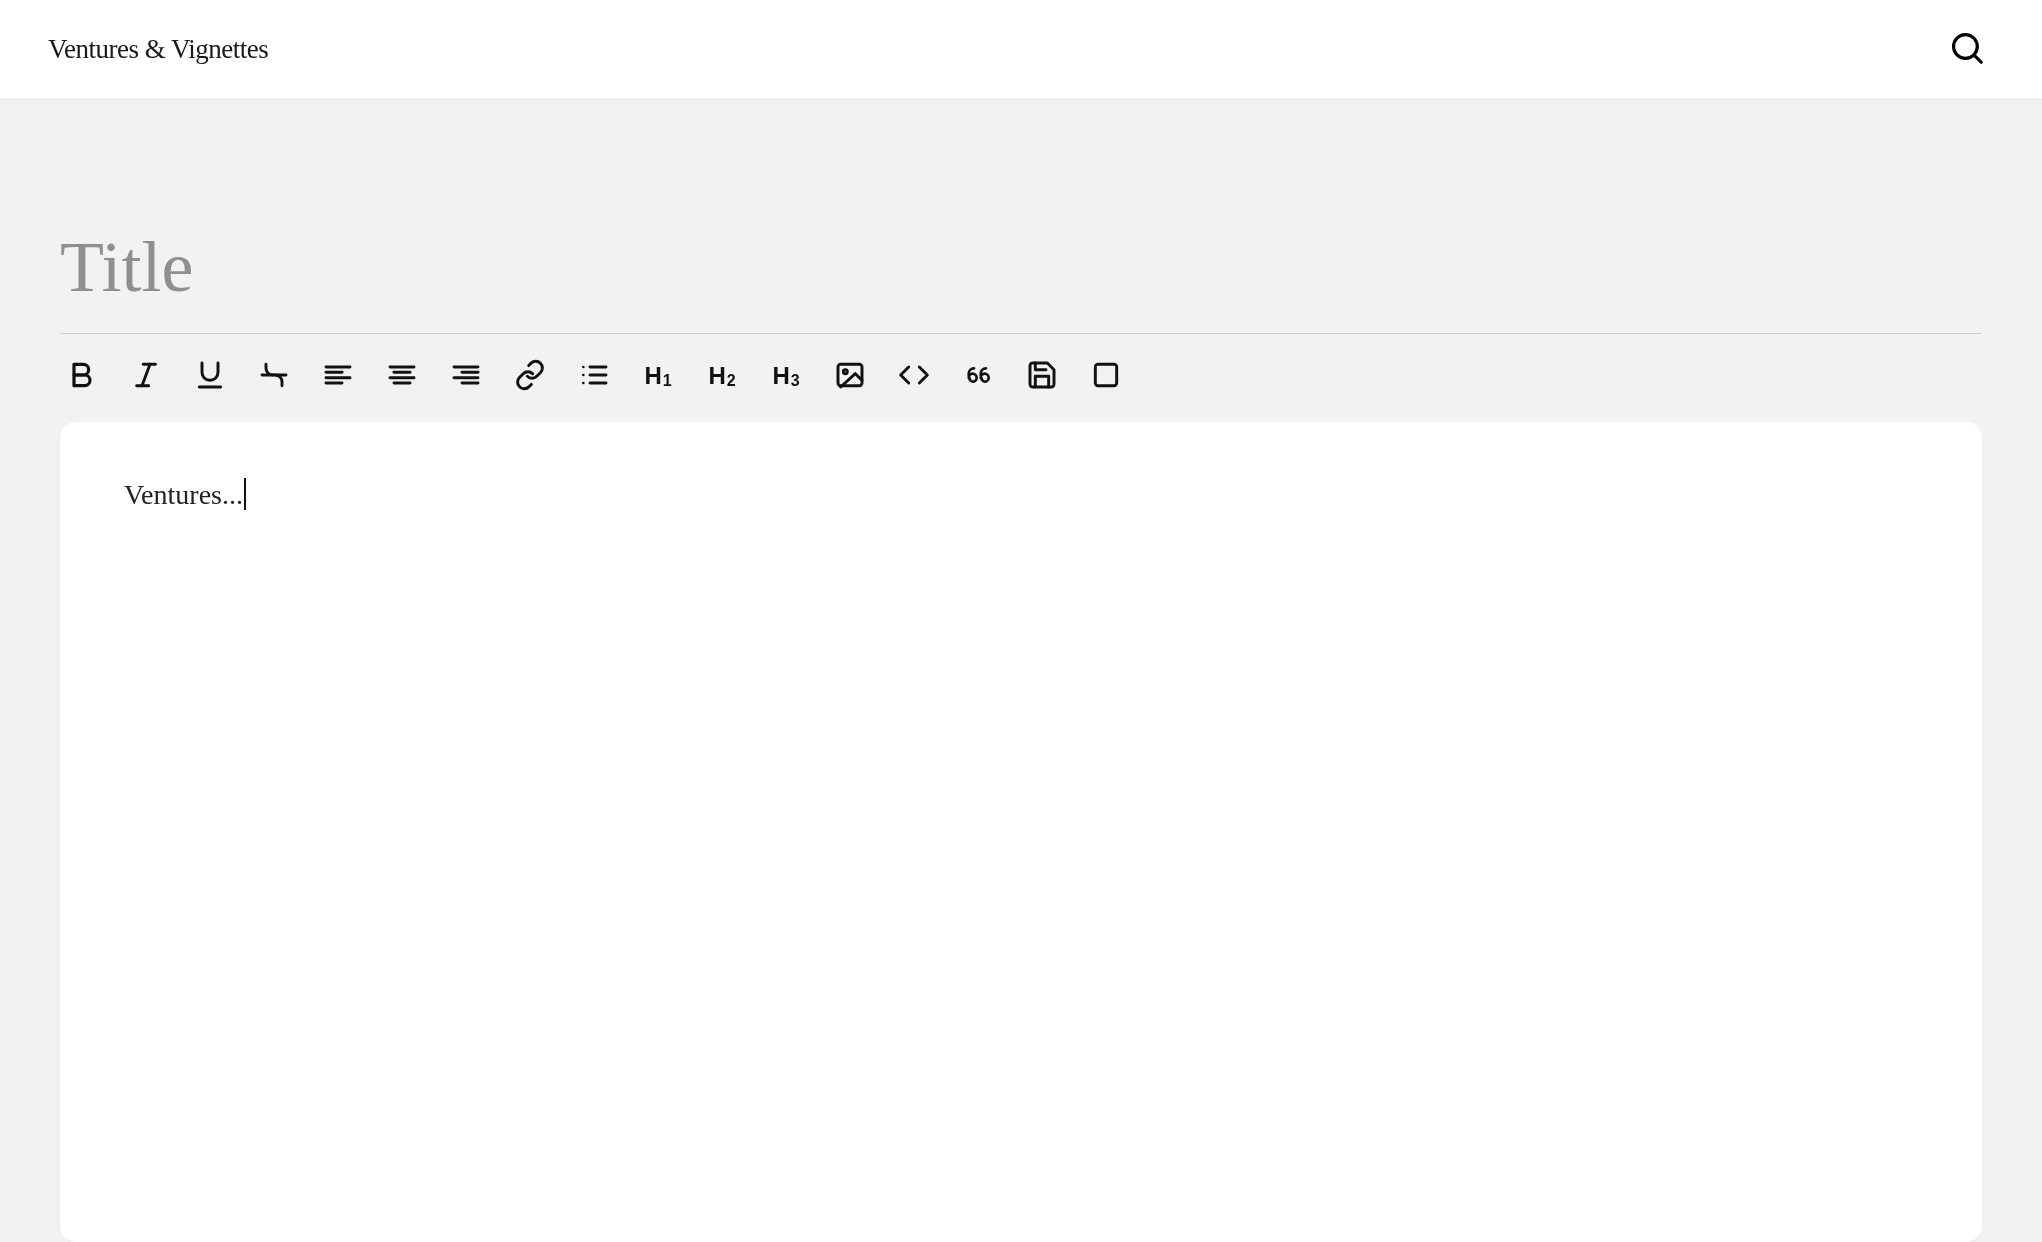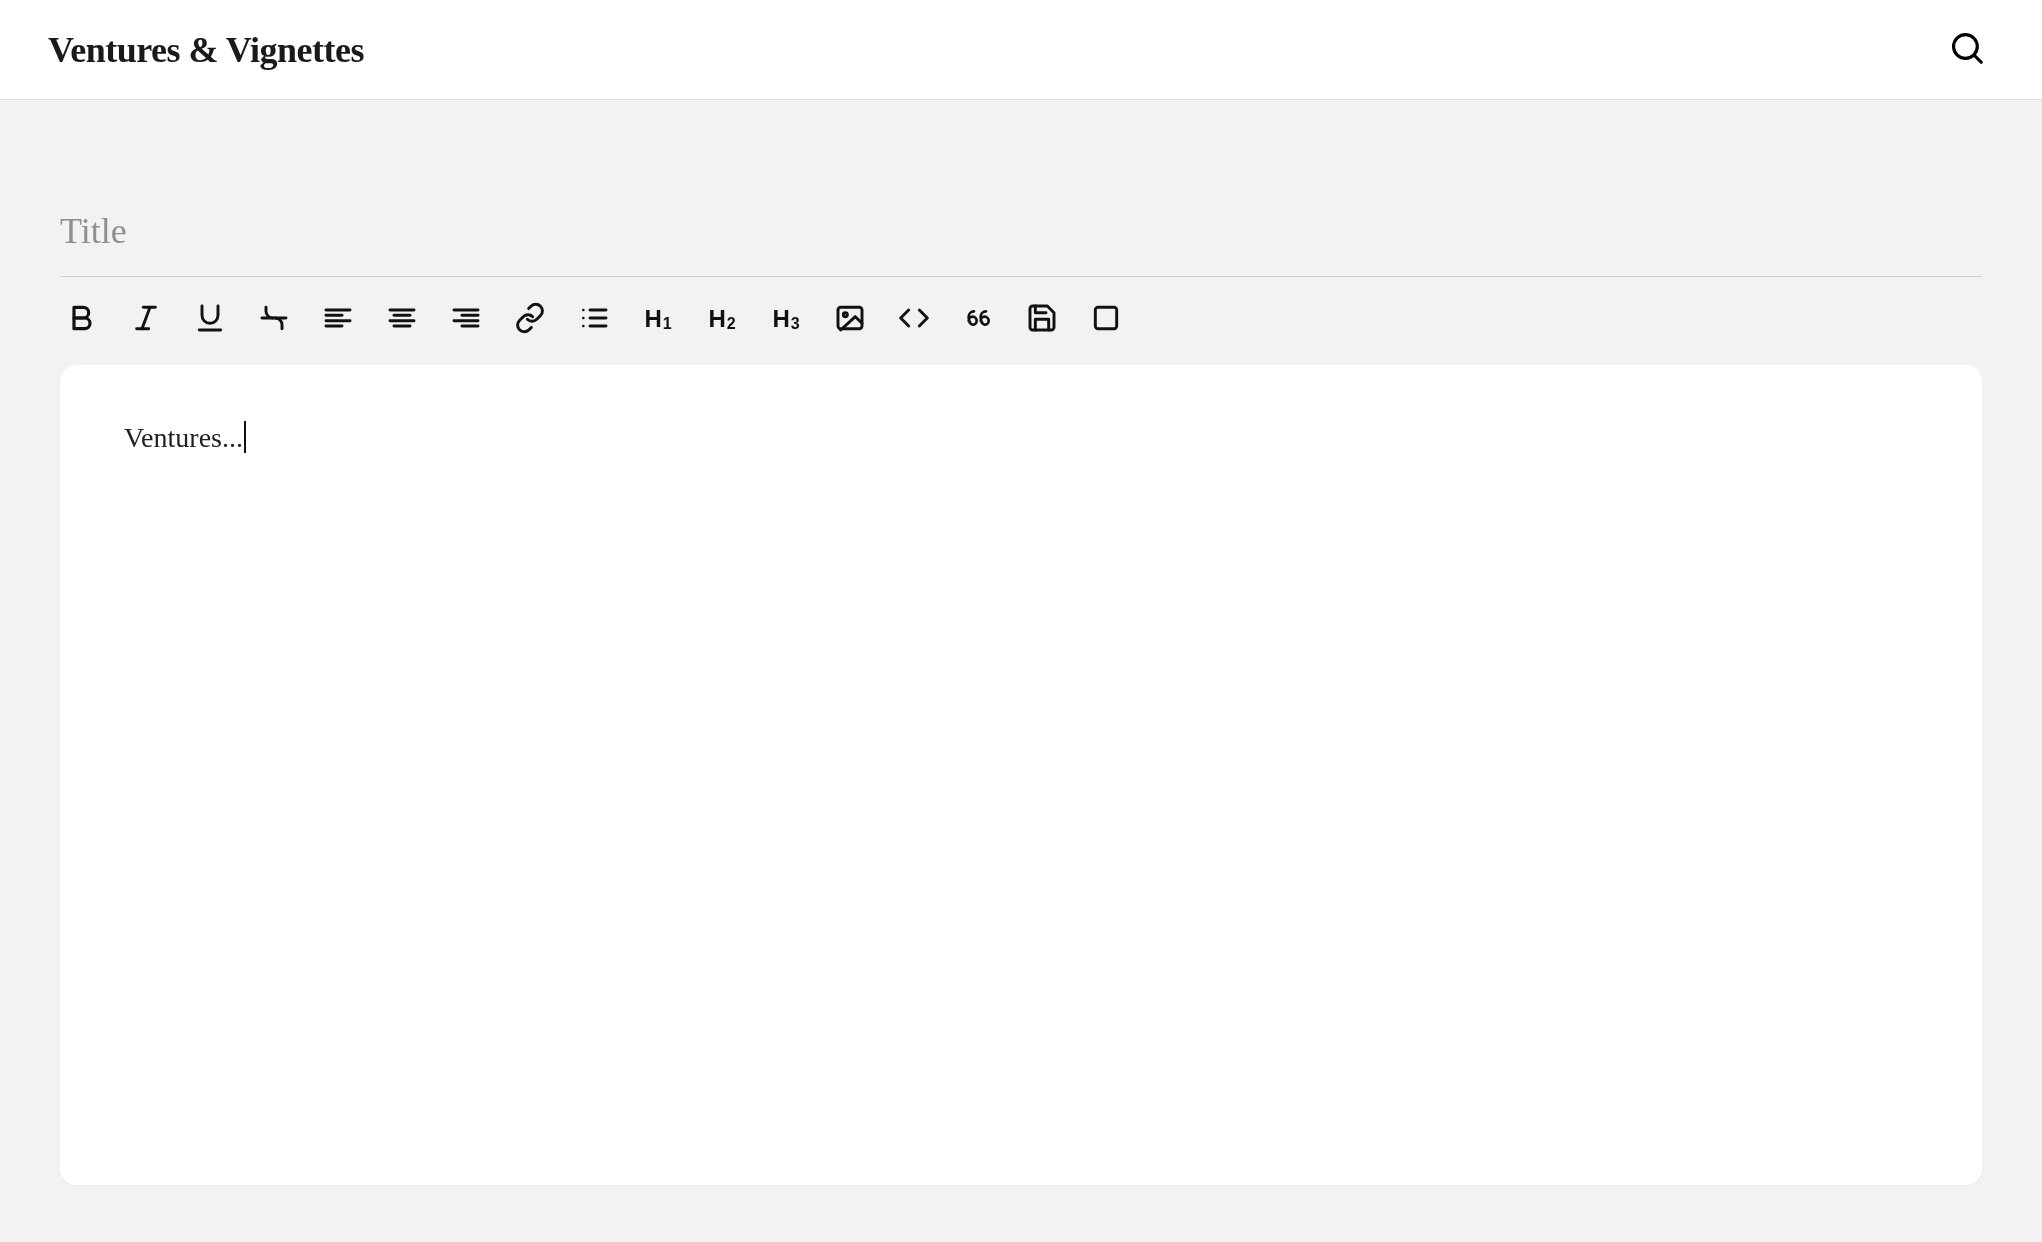--- a/index.html
+++ b/index.html
@@ -14,47 +14,48 @@
     background: #fff;
     height: 100px;
     border-bottom: 1px solid #e0e0e0;
     display: flex;
     align-items: center;
     justify-content: space-between;
     padding: 0 48px 0 48px;
   }
   .site-title {
     font-family: Georgia, 'Times New Roman', serif;
-    font-weight: 700;
-    font-size: 36px;
+    font-weight: 400;
+    font-size: 27px;
     letter-spacing: -0.5px;
   }
   .search-btn {
     background: none;
     border: none;
     cursor: pointer;
     padding: 8px;
     display: flex;
     align-items: center;
   }
   .search-btn svg { width: 38px; height: 38px; }
 
   .editor-wrap {
     padding: 110px 60px 0 60px;
   }
   .title-input {
     width: 100%;
     border: none;
     background: transparent;
     font-family: Georgia, 'Times New Roman', serif;
-    font-size: 36px;
+    font-size: 72px;
     color: #1a1a1a;
     padding: 0 0 24px 0;
     outline: none;
     border-bottom: 1px solid #cfcfcf;
+    margin-top: 16px;
   }
   .title-input::placeholder { color: #8f8f8f; font-weight: 400; }
 
   .toolbar {
     display: flex;
     align-items: center;
     gap: 28px;
     padding: 24px 4px 28px 4px;
   }
   .tb-btn {

